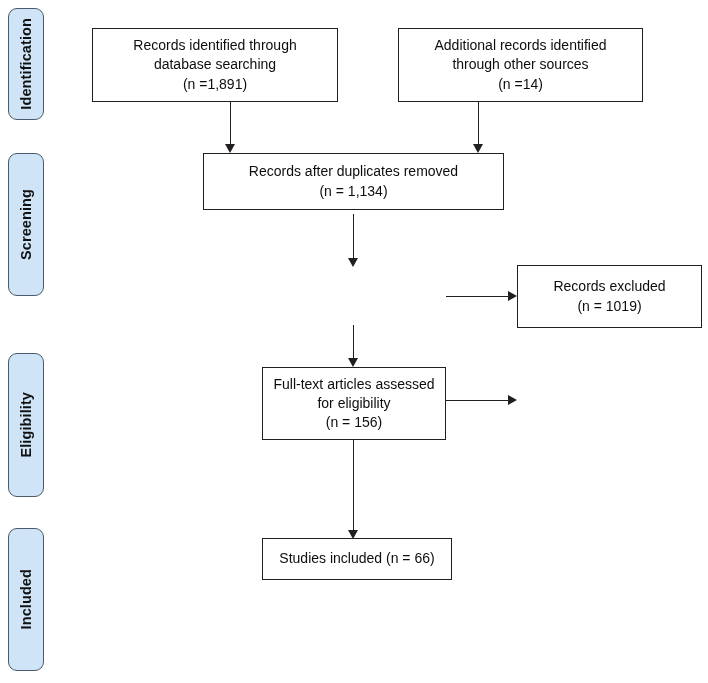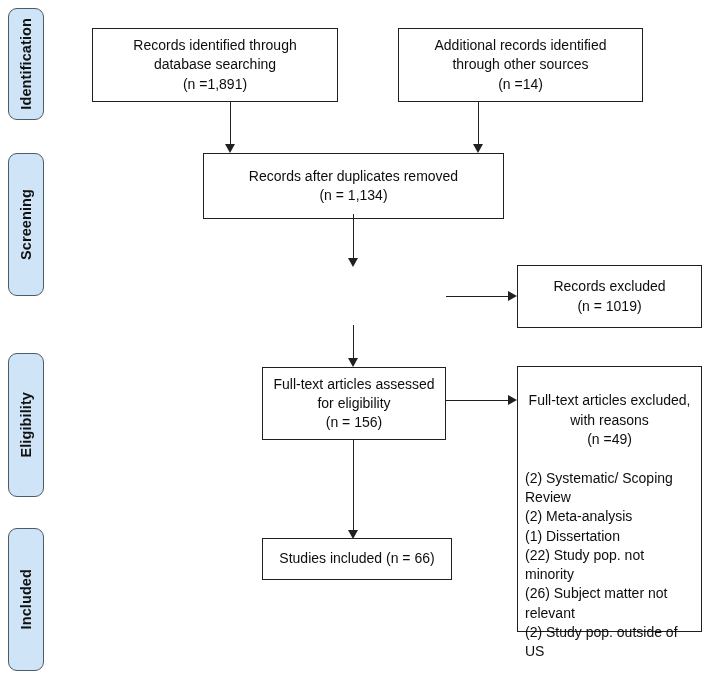--- a/index.html
+++ b/index.html
@@ -137,21 +137,21 @@
 through other sources
 (n =14)</span>
   </div>
 
   <div class="vline" style="left:230px; top:102px; height:42px;"></div>
   <div class="arrow-down" style="left:225px; top:144px;"></div>
 
   <div class="vline" style="left:478px; top:102px; height:42px;"></div>
   <div class="arrow-down" style="left:473px; top:144px;"></div>
 
-  <div class="box" style="left:203px; top:153px; width:301px; height:66px;">
+  <div class="box" style="left:203px; top:153px; width:301px; height:57px;">
     <span class="box-text">Records after duplicates removed
 (n = 1,134)</span>
   </div>
 
   <div class="vline" style="left:353px; top:214px; height:44px;"></div>
   <div class="arrow-down" style="left:348px; top:258px;"></div>
 
 
   <div class="box" style="left:517px; top:265px; width:185px; height:63px;">
     <span class="box-text">Records excluded
@@ -163,33 +163,20 @@
 
   <div class="vline" style="left:353px; top:325px; height:33px;"></div>
   <div class="arrow-down" style="left:348px; top:358px;"></div>
 
   <div class="box" style="left:262px; top:367px; width:184px; height:73px;">
     <span class="box-text">Full-text articles assessed
 for eligibility
 (n =  156)</span>
   </div>
 
-  <div class="box left-align" style="left:517px; top:366px; width:185px; height:266px;">
-    <span class="box-text">
-      <span class="reasons-head">Full-text articles excluded,
-with reasons
-(n =49)</span>
-      <span class="reasons-list">(2) Systematic/ Scoping Review
-(2) Meta-analysis
-(1) Dissertation
-(22) Study pop. not minority
-(26) Subject matter not relevant
-(2) Study pop. outside of US</span>
-    </span>
-  </div>
 
   <div class="hline" style="left:446px; top:400px; width:62px;"></div>
   <div class="arrow-right" style="left:508px; top:395px;"></div>
 
   <div class="vline" style="left:353px; top:440px; height:90px;"></div>
   <div class="arrow-down" style="left:348px; top:530px;"></div>
 
   <div class="box" style="left:262px; top:538px; width:190px; height:42px;">
     <span class="box-text">Studies included (n = 66)</span>
   </div>

